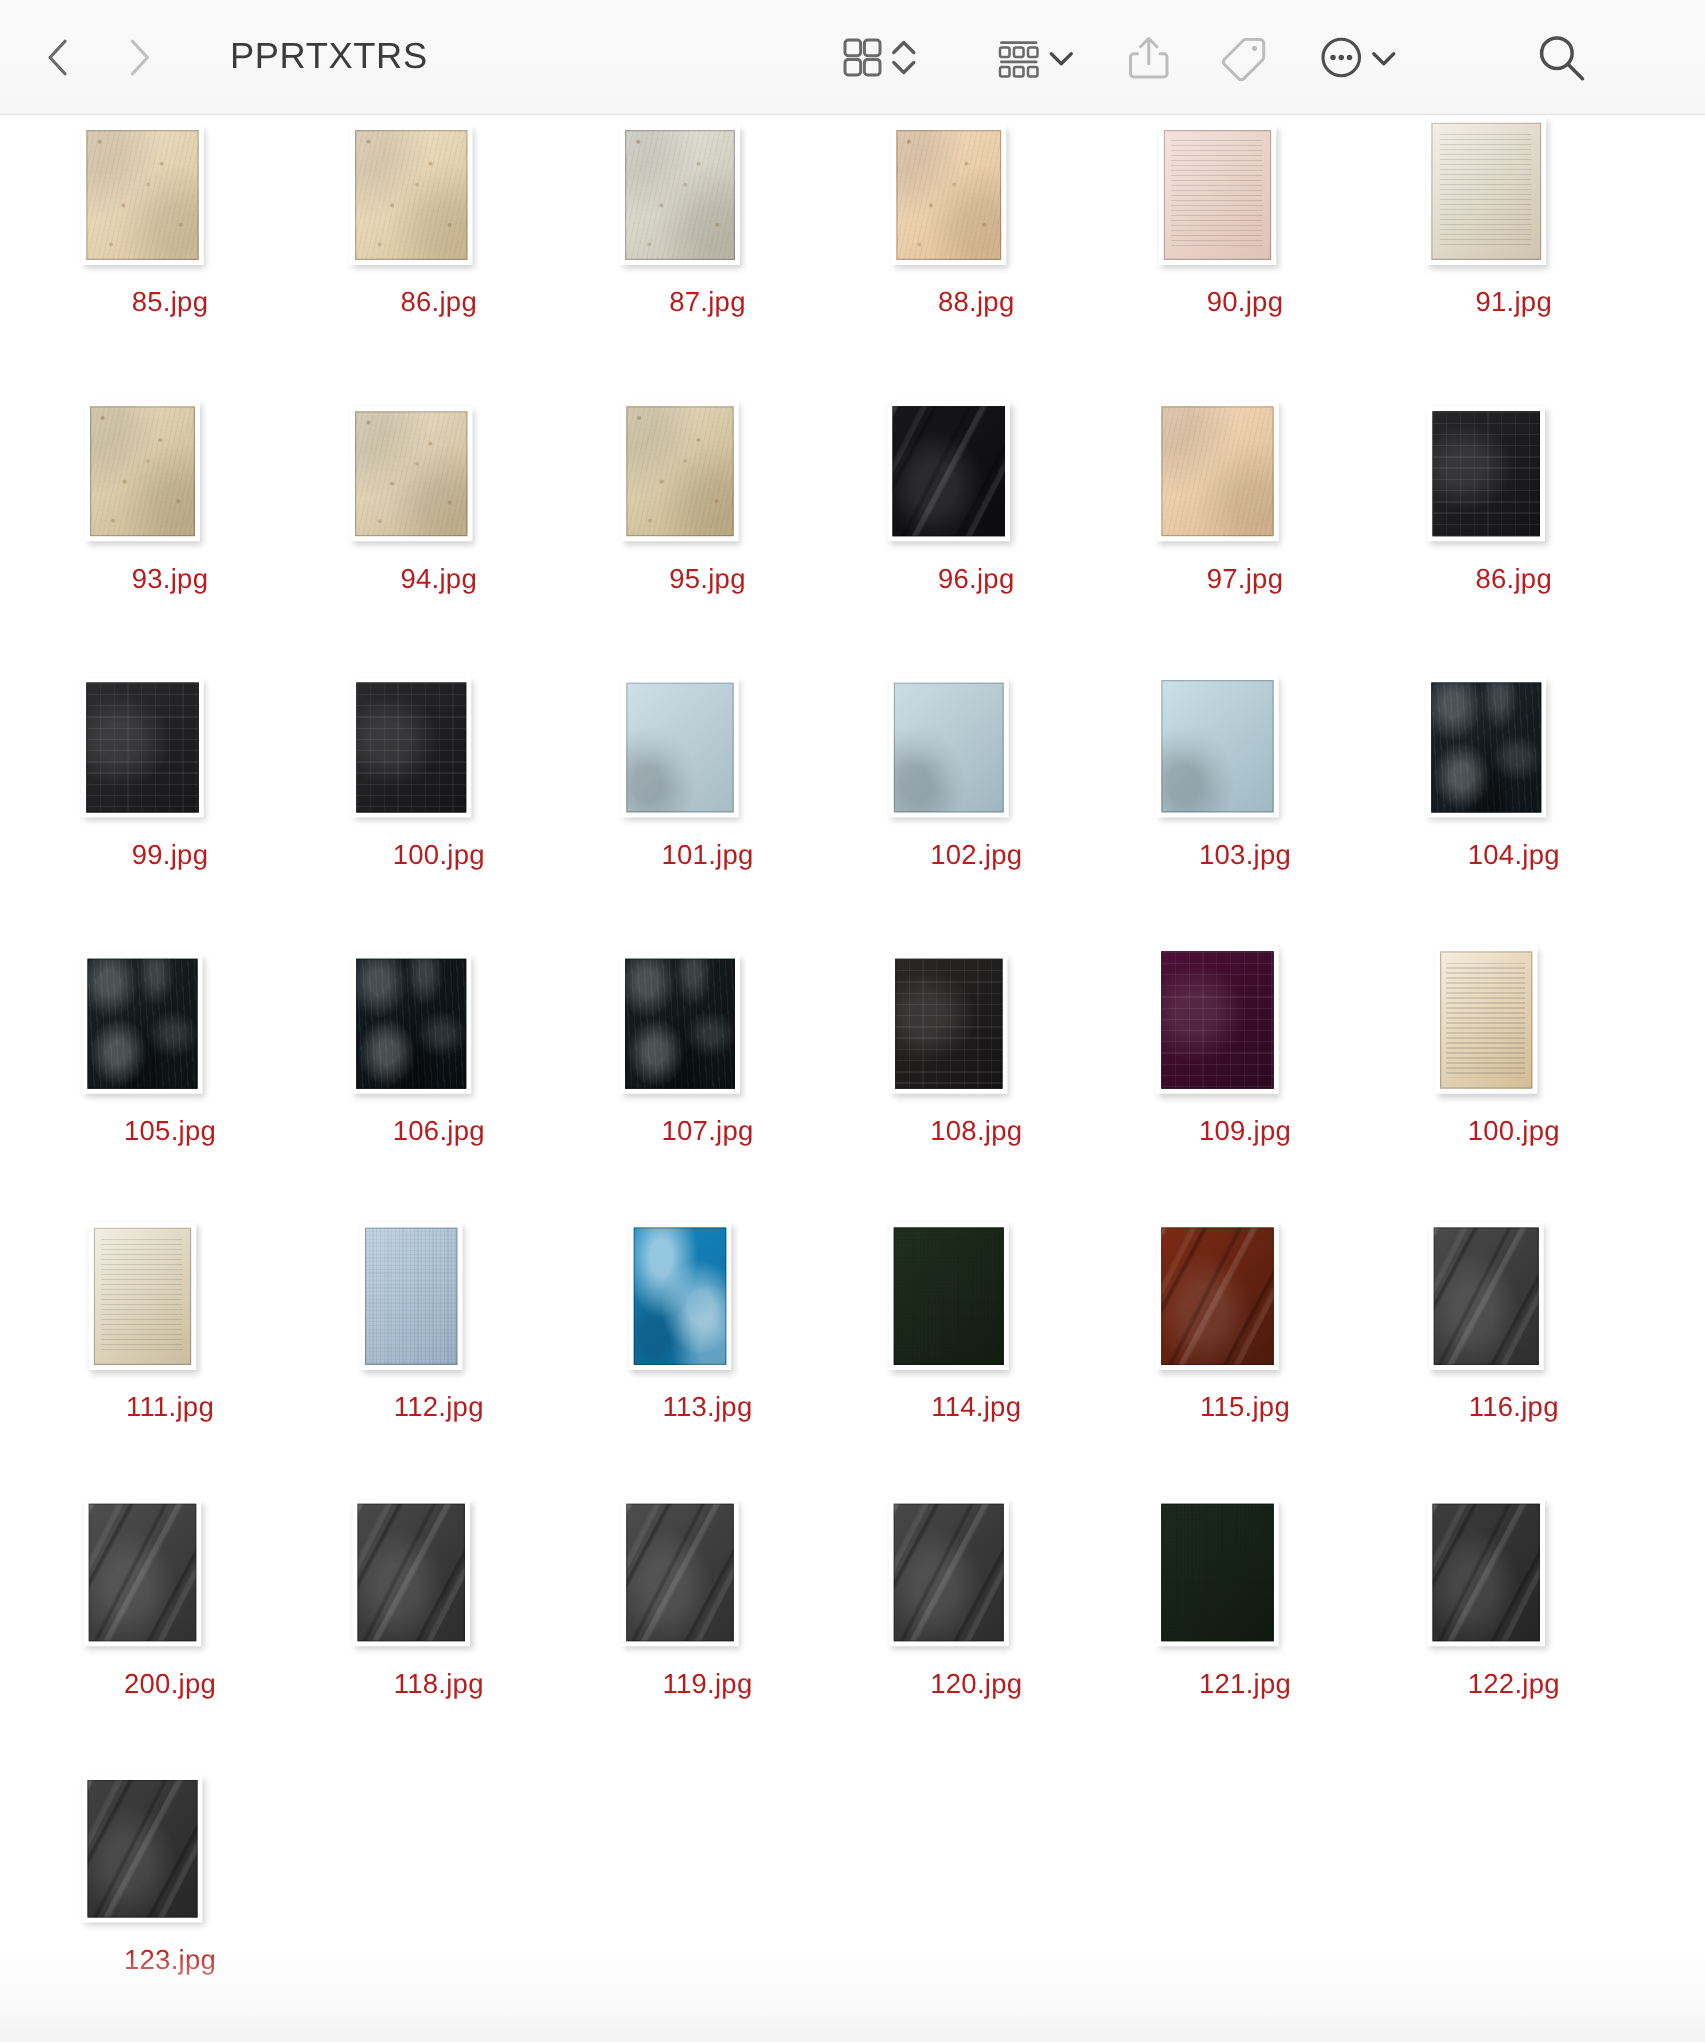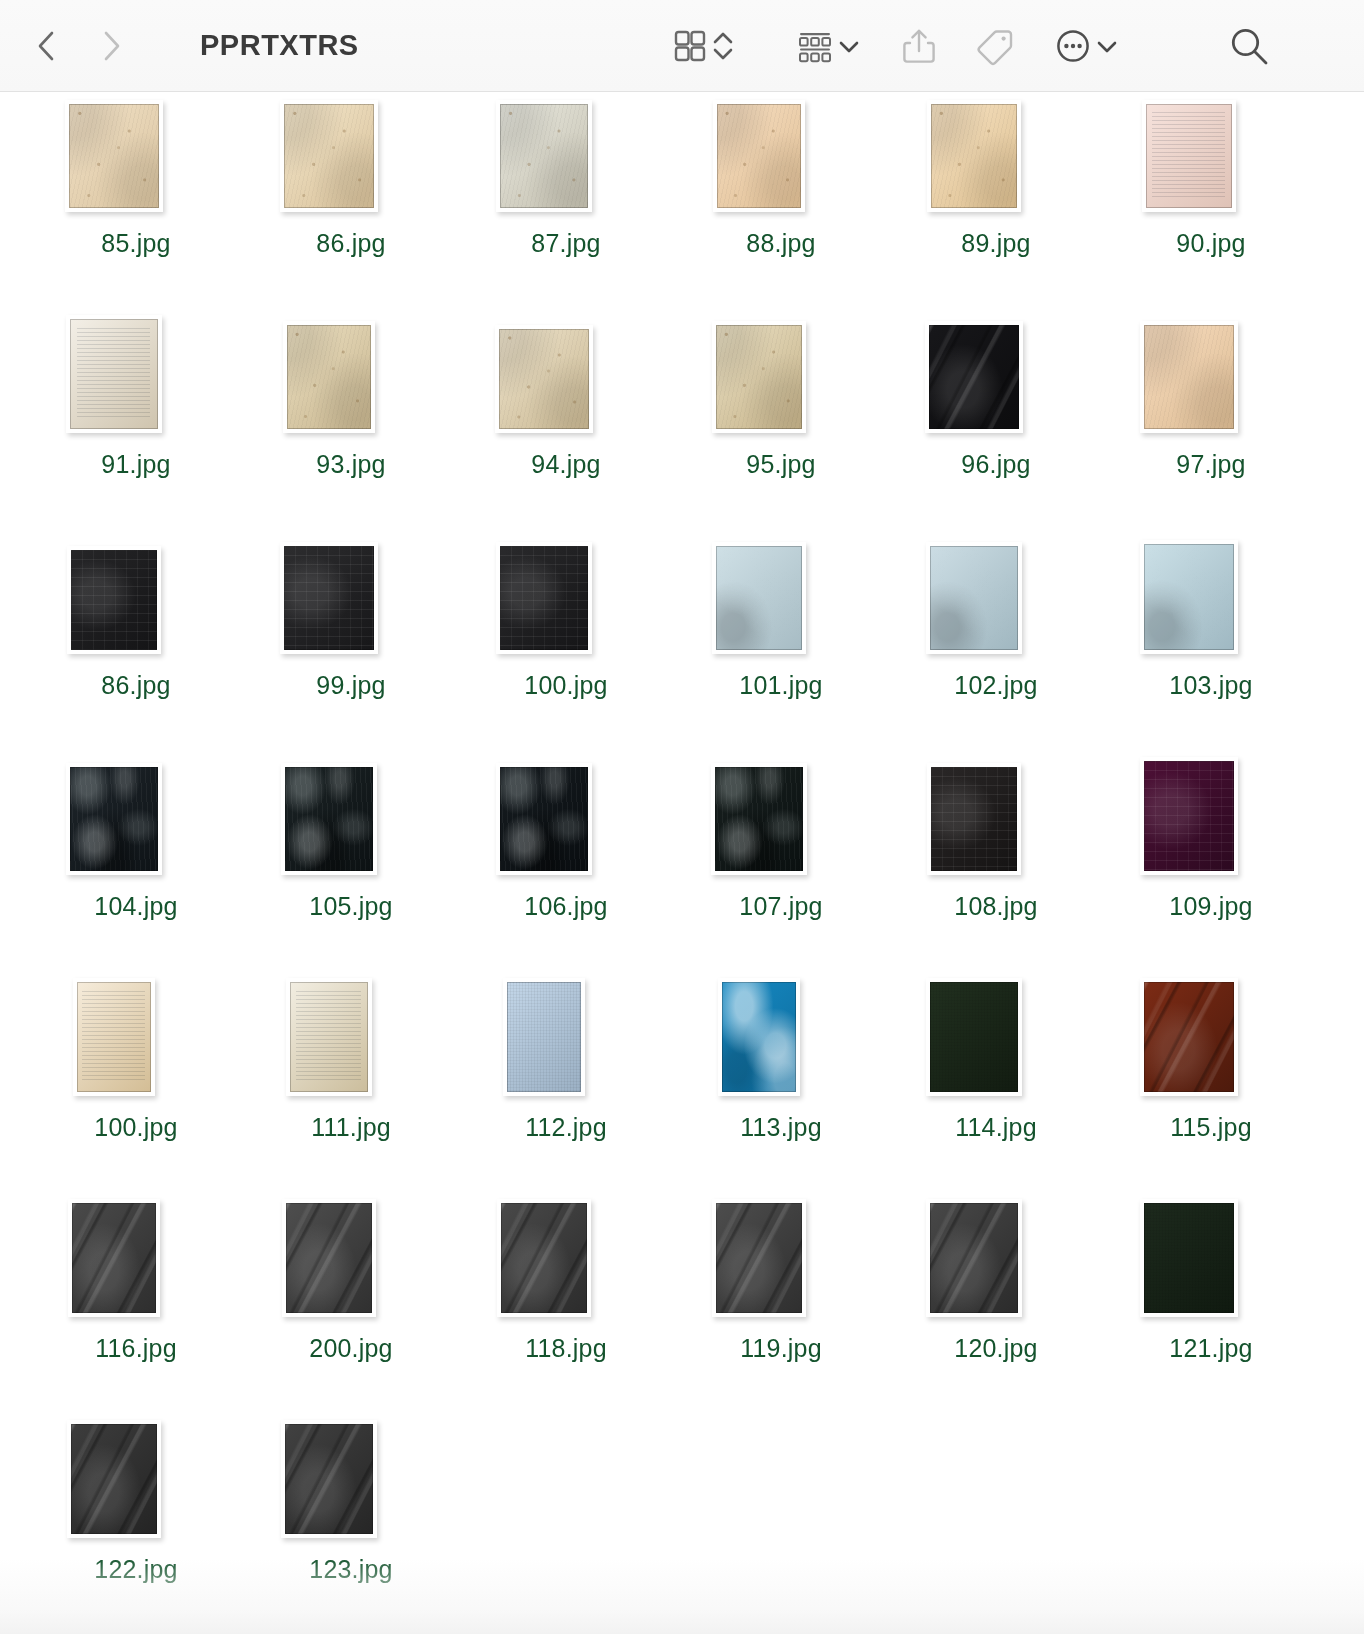--- a/index.html
+++ b/index.html
@@ -19,23 +19,23 @@
     display: flex; align-items: center;
   }
   .nav-group { display: flex; align-items: center; margin-left: 30px; gap: 30px; }
   .chev-btn {
     width: 34px; height: 44px;
     display: flex; align-items: center; justify-content: center;
     cursor: default;
   }
   .chev-btn svg { display: block; }
   #window-title {
-    margin-left: 72px;
+    margin-left: 56px;
     font-size: 29px;
-    font-weight: bold;
+    font-weight: normal;
     letter-spacing: 0.5px;
     color: #3b3b3b;
     white-space: nowrap;
   }
 
   .toolbar-right {
     position: absolute;
     left: 670px; top: 0;
     height: 92px;
     display: flex; align-items: center;
@@ -91,22 +91,22 @@
     overflow: hidden;
   }
   .thumb .face::after {
     content: "";
     position: absolute; inset: 0;
     box-shadow: inset 0 0 0 1px rgba(0,0,0,0.22);
     pointer-events: none;
   }
   .label {
     margin-top: 17px;
-    font-size: 25px;
-    color: #14532d;
+    font-size: 22px;
+    color: #b91c1c;
     white-space: nowrap;
     letter-spacing: 0.2px;
     margin-left: 45px;
   }
 
   
   .grain::before {
     content: ""; position: absolute; inset: -20%;
     background:
       radial-gradient(ellipse at 18% 22%, rgba(0,0,0,0.10) 0 14%, transparent 38%),
@@ -326,28 +326,20 @@
         <div class="thumb-wrap">
           <div class="thumb">
             <div class="face grain speck" style="width: 84px; height: 104px; background: linear-gradient(135deg, rgb(246, 222, 194) 0%, rgb(224, 191, 148) 100%) rgb(246, 222, 194);"></div>
           </div>
         </div>
         <div class="label">88.jpg</div>
       </div>
       <div class="cell">
         <div class="thumb-wrap">
           <div class="thumb">
-            <div class="face grain speck" style="width: 86px; height: 104px; background: linear-gradient(135deg, rgb(247, 227, 196) 0%, rgb(220, 190, 142) 100%) rgb(247, 227, 196);"></div>
-          </div>
-        </div>
-        <div class="label">89.jpg</div>
-      </div>
-      <div class="cell">
-        <div class="thumb-wrap">
-          <div class="thumb">
             <div class="face lines grain" style="width: 86px; height: 104px; background: linear-gradient(135deg, rgb(246, 226, 220) 0%, rgb(223, 194, 182) 100%) rgb(246, 226, 220);"></div>
           </div>
         </div>
         <div class="label">90.jpg</div>
       </div>
       <div class="cell">
         <div class="thumb-wrap">
           <div class="thumb">
             <div class="face lines grain" style="width: 88px; height: 110px; background: linear-gradient(135deg, rgb(243, 239, 231) 0%, rgb(207, 196, 174) 100%) rgb(243, 239, 231);"></div>
           </div>

